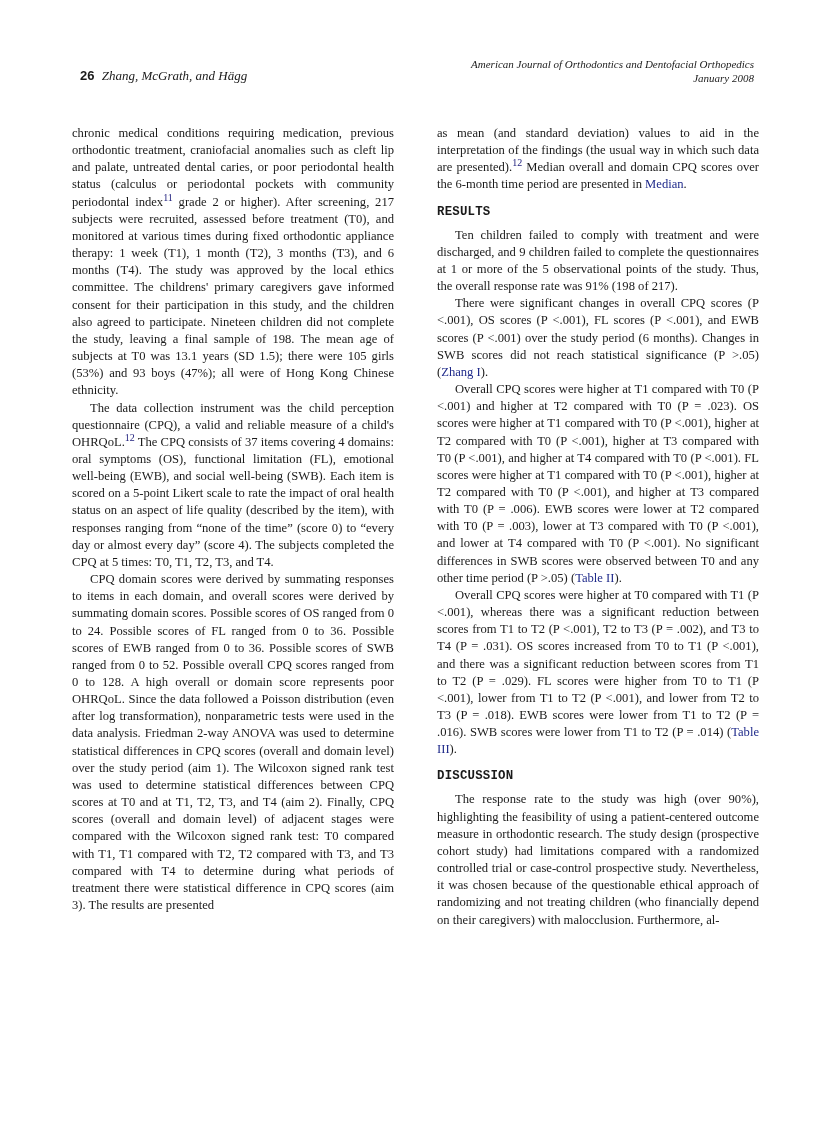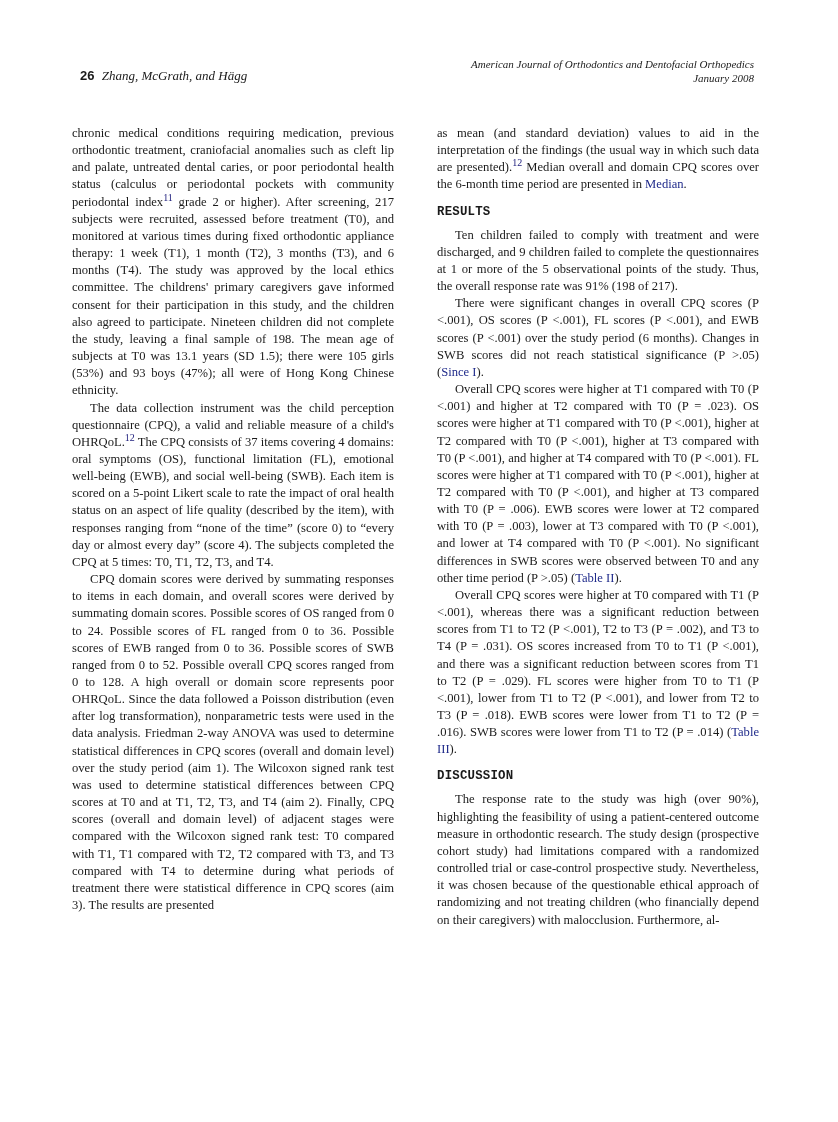--- a/index.html
+++ b/index.html
@@ -33,18 +33,18 @@
 <div class="col col-left">
   <p><span>chronic medical conditions requiring medication, previous orthodontic treatment, craniofacial anomalies such as cleft lip and palate, untreated dental caries, or poor periodontal health status (calculus or periodontal pockets with community periodontal index</span><sup>11</sup><span> grade 2 or higher). After screening, 217 subjects were recruited, assessed before treatment (T0), and monitored at various times during fixed orthodontic appliance therapy: 1 week (T1), 1 month (T2), 3 months (T3), and 6 months (T4). The study was approved by the local ethics committee. The childrens' primary caregivers gave informed consent for their participation in this study, and the children also agreed to participate. Nineteen children did not complete the study, leaving a final sample of 198. The mean age of subjects at T0 was 13.1 years (SD 1.5); there were 105 girls (53%) and 93 boys (47%); all were of Hong Kong Chinese ethnicity.</span></p>
   <p class="indent"><span>The data collection instrument was the child perception questionnaire (CPQ), a valid and reliable measure of a child's OHRQoL.</span><sup>12</sup><span> The CPQ consists of 37 items covering 4 domains: oral symptoms (OS), functional limitation (FL), emotional well-being (EWB), and social well-being (SWB). Each item is scored on a 5-point Likert scale to rate the impact of oral health status on an aspect of life quality (described by the item), with responses ranging from “none of the time” (score 0) to “every day or almost every day” (score 4). The subjects completed the CPQ at 5 times: T0, T1, T2, T3, and T4.</span></p>
   <p class="indent">CPQ domain scores were derived by summating responses to items in each domain, and overall scores were derived by summating domain scores. Possible scores of OS ranged from 0 to 24. Possible scores of FL ranged from 0 to 36. Possible scores of EWB ranged from 0 to 36. Possible scores of SWB ranged from 0 to 52. Possible overall CPQ scores ranged from 0 to 128. A high overall or domain score represents poor OHRQoL. Since the data followed a Poisson distribution (even after log transformation), nonparametric tests were used in the data analysis. Friedman 2-way ANOVA was used to determine statistical differences in CPQ scores (overall and domain level) over the study period (aim 1). The Wilcoxon signed rank test was used to determine statistical differences between CPQ scores at T0 and at T1, T2, T3, and T4 (aim 2). Finally, CPQ scores (overall and domain level) of adjacent stages were compared with the Wilcoxon signed rank test: T0 compared with T1, T1 compared with T2, T2 compared with T3, and T3 compared with T4 to determine during what periods of treatment there were statistical difference in CPQ scores (aim 3). The results are presented</p>
 </div>
 
 <div class="col col-right">
   <p><span>as mean (and standard deviation) values to aid in the interpretation of the findings (the usual way in which such data are presented).</span><sup>12</sup><span> Median overall and domain CPQ scores over the 6-month time period are presented in </span><span class="link">Median</span><span>.</span></p>
   <div class="sechead">RESULTS</div>
   <p class="indent">Ten children failed to comply with treatment and were discharged, and 9 children failed to complete the questionnaires at 1 or more of the 5 observational points of the study. Thus, the overall response rate was 91% (198 of 217).</p>
-  <p class="indent"><span>There were significant changes in overall CPQ scores (P &lt;.001), OS scores (P &lt;.001), FL scores (P &lt;.001), and EWB scores (P &lt;.001) over the study period (6 months). Changes in SWB scores did not reach statistical significance (P &gt;.05) (</span><span class="link">Since I</span><span>).</span></p>
+  <p class="indent"><span>There were significant changes in overall CPQ scores (P &lt;.001), OS scores (P &lt;.001), FL scores (P &lt;.001), and EWB scores (P &lt;.001) over the study period (6 months). Changes in SWB scores did not reach statistical significance (P &gt;.05) (</span><span class="link">Zhang I</span><span>).</span></p>
   <p class="indent"><span>Overall CPQ scores were higher at T1 compared with T0 (P &lt;.001) and higher at T2 compared with T0 (P = .023). OS scores were higher at T1 compared with T0 (P &lt;.001), higher at T2 compared with T0 (P &lt;.001), higher at T3 compared with T0 (P &lt;.001), and higher at T4 compared with T0 (P &lt;.001). FL scores were higher at T1 compared with T0 (P &lt;.001), higher at T2 compared with T0 (P &lt;.001), and higher at T3 compared with T0 (P = .006). EWB scores were lower at T2 compared with T0 (P = .003), lower at T3 compared with T0 (P &lt;.001), and lower at T4 compared with T0 (P &lt;.001). No significant differences in SWB scores were observed between T0 and any other time period (P &gt;.05) (</span><span class="link">Table II</span><span>).</span></p>
   <p class="indent"><span>Overall CPQ scores were higher at T0 compared with T1 (P &lt;.001), whereas there was a significant reduction between scores from T1 to T2 (P &lt;.001), T2 to T3 (P = .002), and T3 to T4 (P = .031). OS scores increased from T0 to T1 (P &lt;.001), and there was a significant reduction between scores from T1 to T2 (P = .029). FL scores were higher from T0 to T1 (P &lt;.001), lower from T1 to T2 (P &lt;.001), and lower from T2 to T3 (P = .018). EWB scores were lower from T1 to T2 (P = .016). SWB scores were lower from T1 to T2 (P = .014) (</span><span class="link">Table III</span><span>).</span></p>
   <div class="sechead">DISCUSSION</div>
   <p class="indent">The response rate to the study was high (over 90%), highlighting the feasibility of using a patient-centered outcome measure in orthodontic research. The study design (prospective cohort study) had limitations compared with a randomized controlled trial or case-control prospective study. Nevertheless, it was chosen because of the questionable ethical approach of randomizing and not treating children (who financially depend on their caregivers) with malocclusion. Furthermore, al-</p>
 </div>
 
 </body></html>

